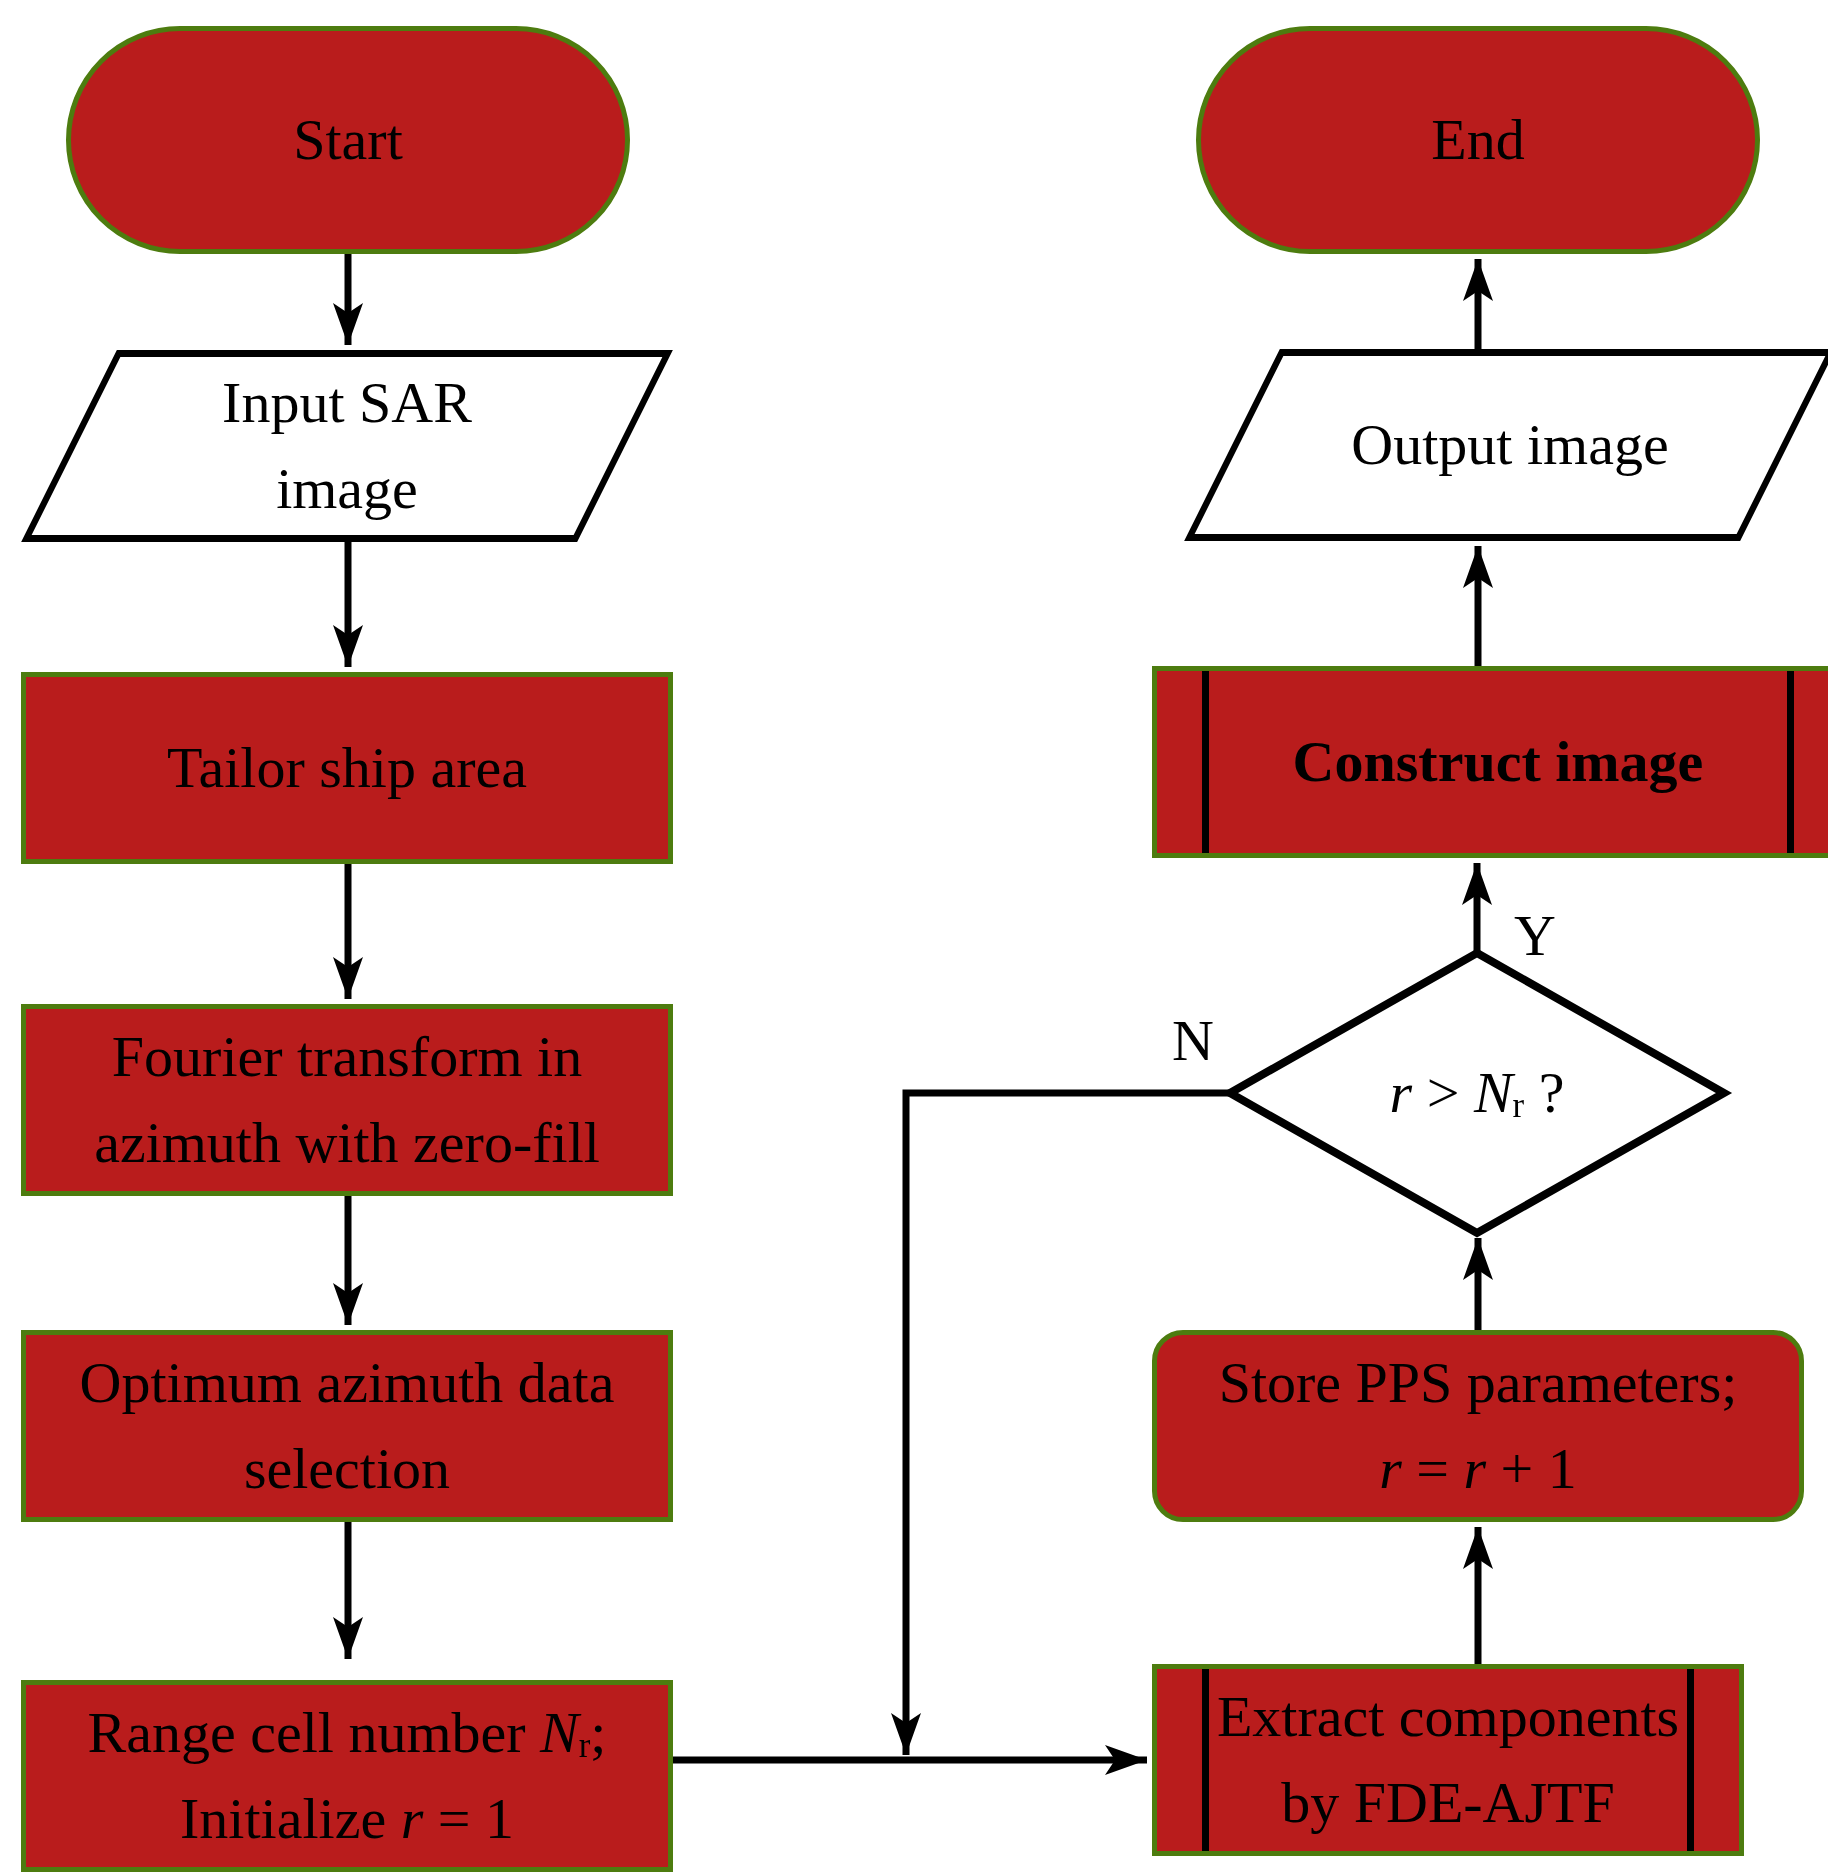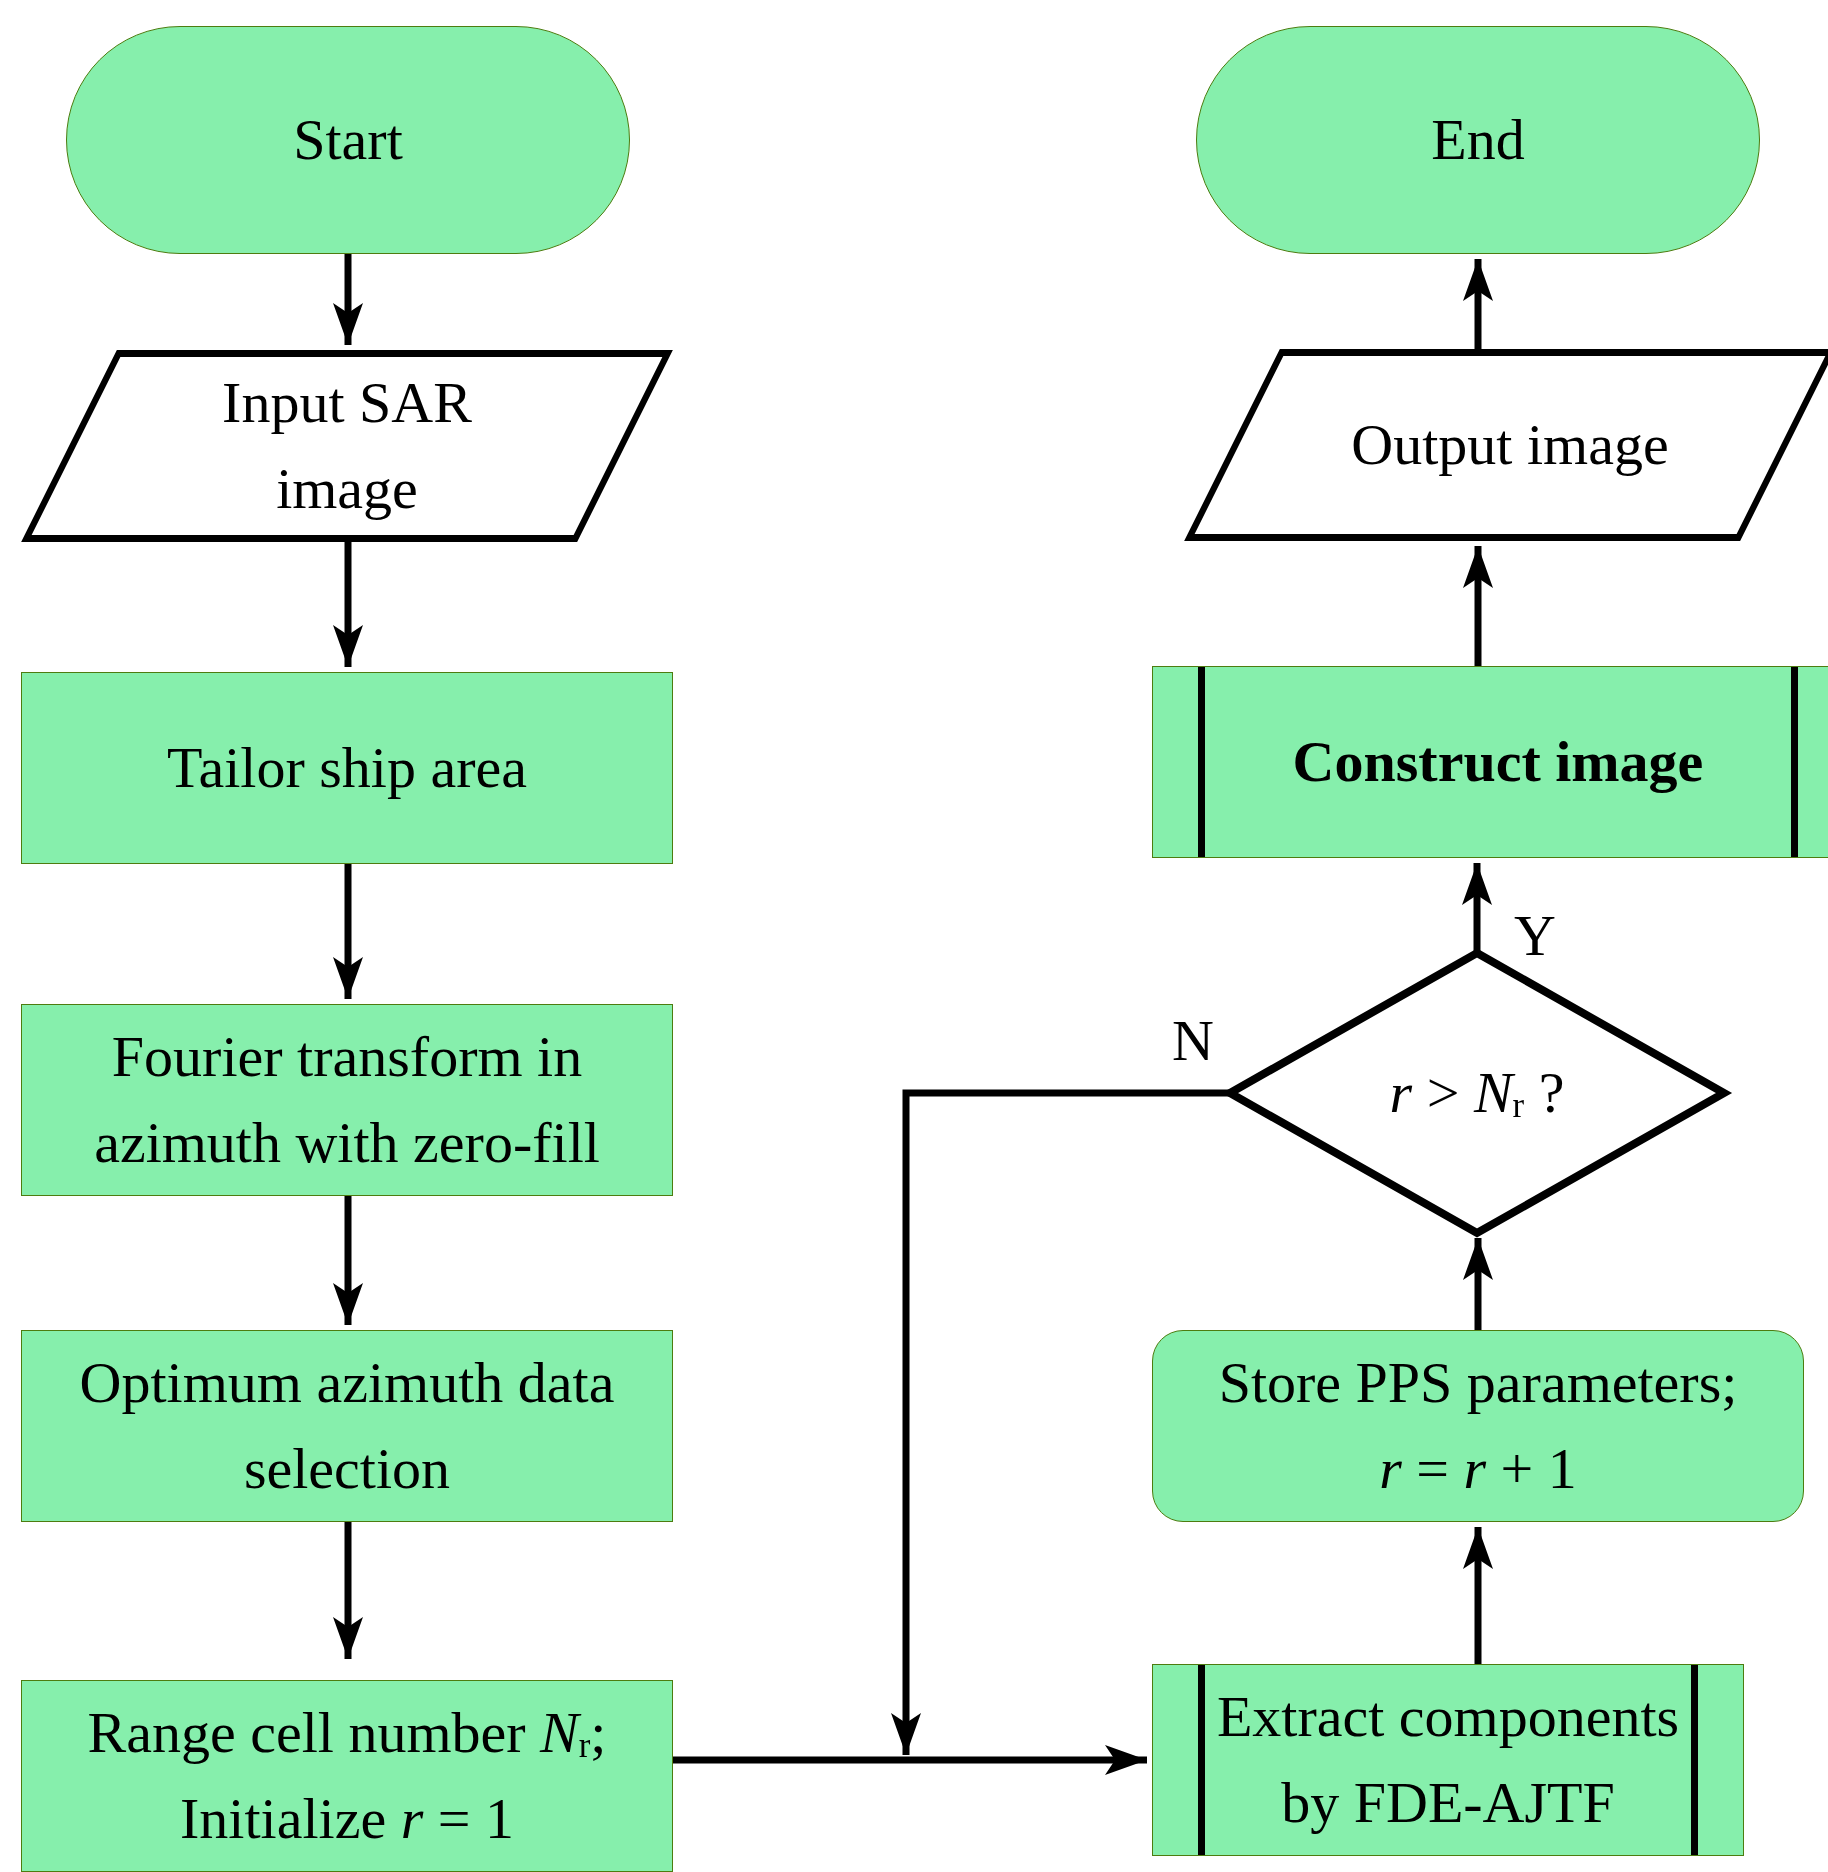--- a/index.html
+++ b/index.html
@@ -5,21 +5,21 @@
   html,body{margin:0;padding:0;background:#ffffff;}
   *{box-sizing:border-box;}
   .canvas{
     position:relative;
     width:1828px;height:1872px;
     background:#ffffff;
     font-family:"Liberation Serif","DejaVu Serif",serif;
     color:#000;
   }
   .wires{position:absolute;left:0;top:0;width:1828px;height:1872px;z-index:1;}
-  .node{position:absolute;z-index:2;background:#86efac;border:1px solid #4d7c0f;}
+  .node{position:absolute;z-index:2;background:#b91c1c;border:5px solid #4d7c0f;}
   .terminator{border-radius:114px;}
   .para-wrap{position:absolute;z-index:2;border:none;background:transparent;}
   .para-shape{position:absolute;left:48px;right:48px;top:0;bottom:0;
     border:7px solid #000;background:#ffffff;transform:skewX(-26.5deg);}
   .decision-label{position:absolute;z-index:3;background:transparent;border:none;}
   .pbar{position:absolute;top:0;bottom:0;width:7px;background:#000;}
   .pbar.left{left:45px;}
   .pbar.right{right:45px;}
   .label{
     position:absolute;left:0;top:0;width:100%;height:100%;

